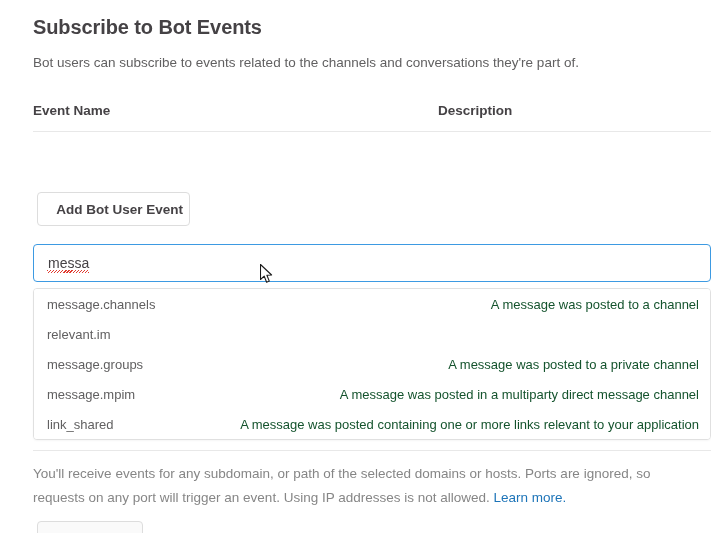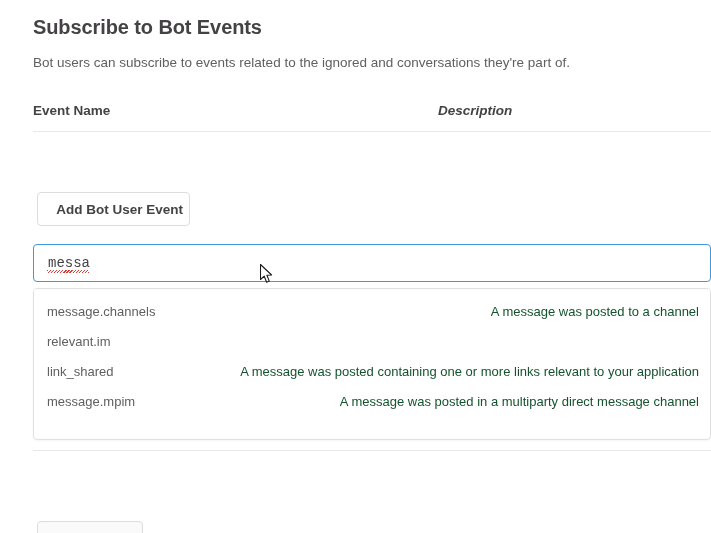--- a/index.html
+++ b/index.html
@@ -53,21 +53,21 @@
     height: 28px;
   }
   .th {
     position: absolute;
     top: 0;
     font-size: 13.5px;
     font-weight: bold;
     color: #454245;
   }
   .th-event-name { left: 0; }
-  .th-description { left: 405px; font-style: italic; }
+  .th-description { left: 405px; }
 
   .table-divider {
     position: absolute;
     left: 0;
     top: 28px;
     width: 678px;
     height: 1px;
     background: #e8e8e8;
   }
 
@@ -108,21 +108,21 @@
     position: absolute;
     box-sizing: border-box;
     left: 13px;
     top: 244px;
     width: 678px;
     height: 38px;
     border: 1px solid #3d9ae2;
     border-radius: 4px;
     background: #ffffff;
     padding: 16px 14px;
-    font-family: Liberation Mono, monospace;
+    font-family: Liberation Sans, sans-serif;
     font-size: 14px;
     color: #454245;
     outline: none;
   }
   .combo-input::placeholder { color: #9e9ea6; }
 
   
   .spell-squiggle {
     position: absolute;
     left: 27px;
@@ -147,21 +147,21 @@
     border: 1px solid #e0e0e0;
     border-radius: 4px;
     box-shadow: 0 1px 2px rgba(0,0,0,0.04);
     overflow: hidden;
   }
   .combo-option {
     position: relative;
     height: 30px;
     padding: 0 11px 0 13px;
     display: flex;
-    align-items: flex-end;
+    align-items: center;
     justify-content: space-between;
     cursor: pointer;
     background: #ffffff;
   }
   .opt-name {
     font-size: 13px;
     color: #616061;
     white-space: nowrap;
   }
   .opt-desc {
@@ -212,21 +212,21 @@
     pointer-events: none;
     z-index: 50;
   }
 </style>
 </head>
 <body>
 
 <div class="page">
 
   <div class="page-title">Subscribe to Bot Events</div>
-  <div class="page-subtitle">Bot users can subscribe to events related to the ignored and conversations they're part of.</div>
+  <div class="page-subtitle">Bot users can subscribe to events related to the channels and conversations they're part of.</div>
 
   <div class="events-table">
     <div class="table-head">
       <div class="th th-event-name">Event Name</div>
       <div class="th th-description">Description</div>
       <div class="table-divider"></div>
     </div>
   </div>
 
   <button class="btn btn-add-event">Add Bot User Event</button>
@@ -236,31 +236,38 @@
 
   <div class="combo-menu">
     <div class="combo-option">
       <span class="opt-name">message.channels</span>
       <span class="opt-desc">A message was posted to a channel</span>
     </div>
     <div class="combo-option">
       <span class="opt-name">relevant.im</span>
     </div>
     <div class="combo-option">
+      <span class="opt-name">message.groups</span>
+      <span class="opt-desc">A message was posted to a private channel</span>
+    </div>
+    <div class="combo-option">
+      <span class="opt-name">message.mpim</span>
+      <span class="opt-desc">A message was posted in a multiparty direct message channel</span>
+    </div>
+    <div class="combo-option">
       <span class="opt-name">link_shared</span>
       <span class="opt-desc">A message was posted containing one or more links relevant to your application</span>
     </div>
-    <div class="combo-option">
-      <span class="opt-name">message.mpim</span>
-      <span class="opt-desc">A message was posted in a multiparty direct message channel</span>
-    </div>
   </div>
 
   <div class="section-divider"></div>
 
+  <div class="note">
+    <span>You'll receive events for any subdomain, or path of the selected domains or hosts. Ports are ignored, so requests on any port will trigger an event. Using IP addresses is not allowed. </span><a href="#">Learn more.</a>
+  </div>
 
   <button class="btn btn-footer"></button>
 
   <svg class="cursor" viewBox="0 0 14 21">
     <polygon points="0.5,0.5 0.5,15.5 4.2,12.1 6.6,18.2 9.3,17.1 6.9,11.2 11.6,11.0" fill="#ffffff" stroke="#1a1a1a" stroke-width="1.1" stroke-linejoin="round"></polygon>
   </svg>
 
 </div>
 
 </body></html>

